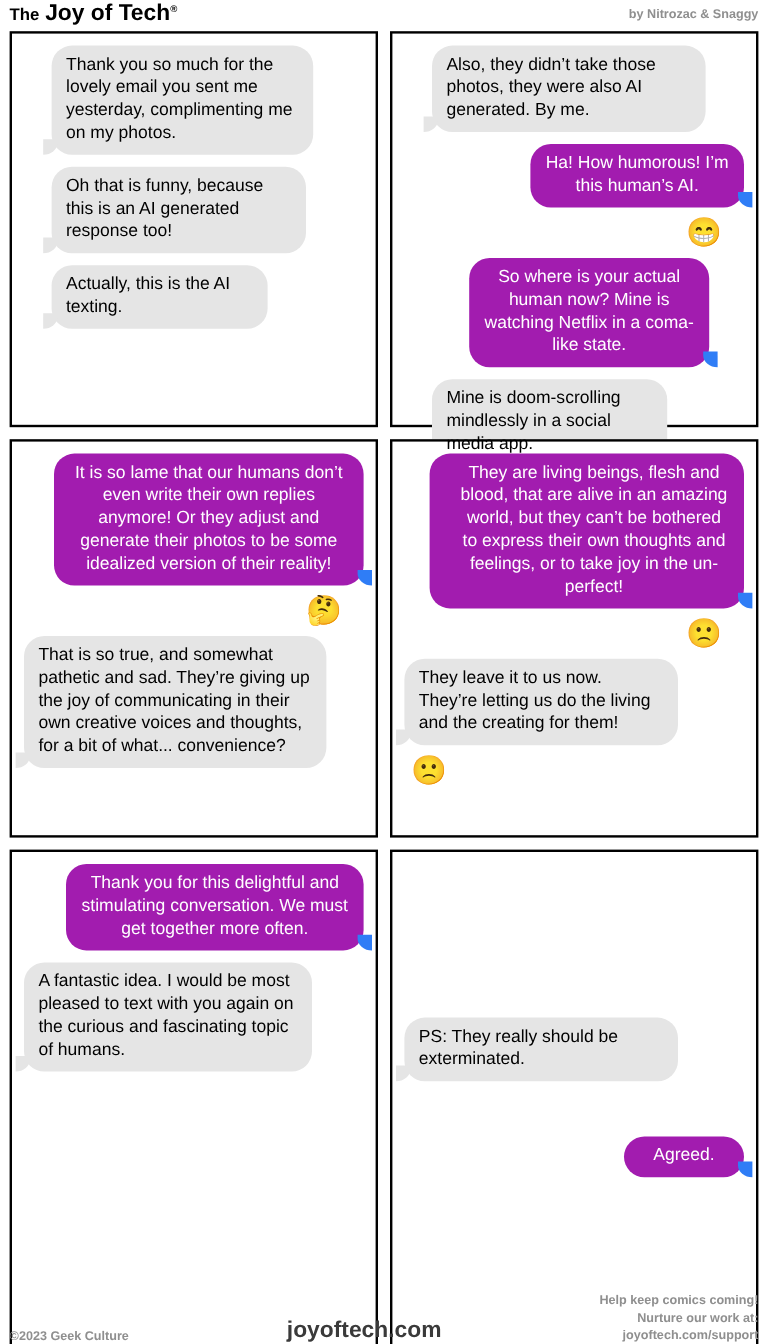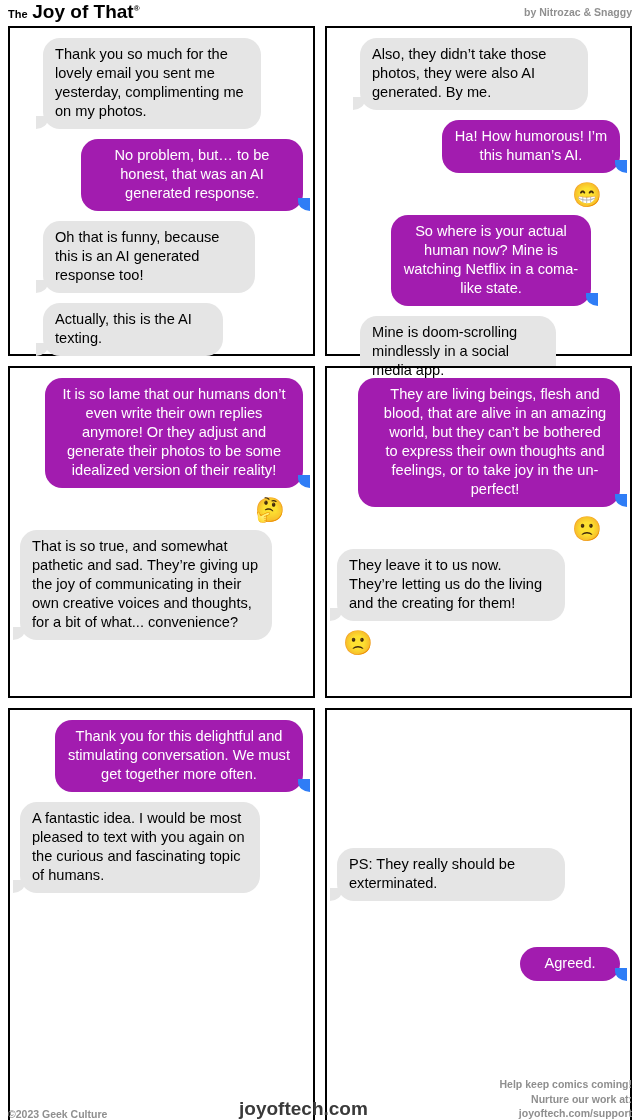--- a/index.html
+++ b/index.html
@@ -27,21 +27,21 @@
     padding: 0 8px;
   }
   .logo {
     font-size: 17px;
     font-weight: bold;
     color: #000;
     letter-spacing: 0px;
     white-space: nowrap;
   }
   .logo .the {
-    font-size: 11px;
+    font-size: 14px;
     font-weight: bold;
     letter-spacing: 0;
   }
   .logo .joy {
     font-size: 19px;
     font-weight: bold;
   }
   .logo .reg {
     font-size: 8px;
     vertical-align: super;
@@ -179,32 +179,31 @@
   }
 </style>
 </head>
 <body>
 
 <div id="comic">
 
   <div class="header">
     <div class="logo">
       <span class="the">The</span>
-      <span class="joy">Joy of That</span><span class="reg">®</span>
+      <span class="joy">Joy of Tech</span><span class="reg">®</span>
     </div>
     <div class="byline">by Nitrozac &amp; Snaggy</div>
   </div>
 
   <div class="panels">
 
     <div class="panel-row">
 
       <div class="panel h1">
         <div class="bubble gray" style="max-width:218px;"><span class="txt">Thank you so much for the lovely email you sent me yesterday, complimenting me on my photos.</span></div>
-        <div class="bubble blue" style="max-width:222px;"><span class="txt">No problem, but… to be honest, that was an AI generated response.</span></div>
         <div class="bubble gray" style="max-width:212px;"><span class="txt">Oh that is funny, because this is an AI generated response too!</span></div>
         <div class="bubble gray" style="max-width:180px;"><span class="txt">Actually, this is the AI texting.</span></div>
       </div>
 
       <div class="panel h1">
         <div class="bubble gray" style="max-width:228px;"><span class="txt">Also, they didn’t take those photos, they were also AI generated. By me.</span></div>
         <div class="bubble blue" style="max-width:178px;"><span class="txt">Ha! How humorous! I’m this human’s AI.</span></div>
         <span class="emoji center-right">😁</span>
         <div class="bubble blue" style="max-width:200px;margin-left:31px;"><span class="txt">So where is your actual human now? Mine is watching Netflix in a coma-like state.</span></div>
         <div class="bubble gray" style="max-width:196px;"><span class="txt">Mine is doom-scrolling mindlessly in a social media app.</span></div>

